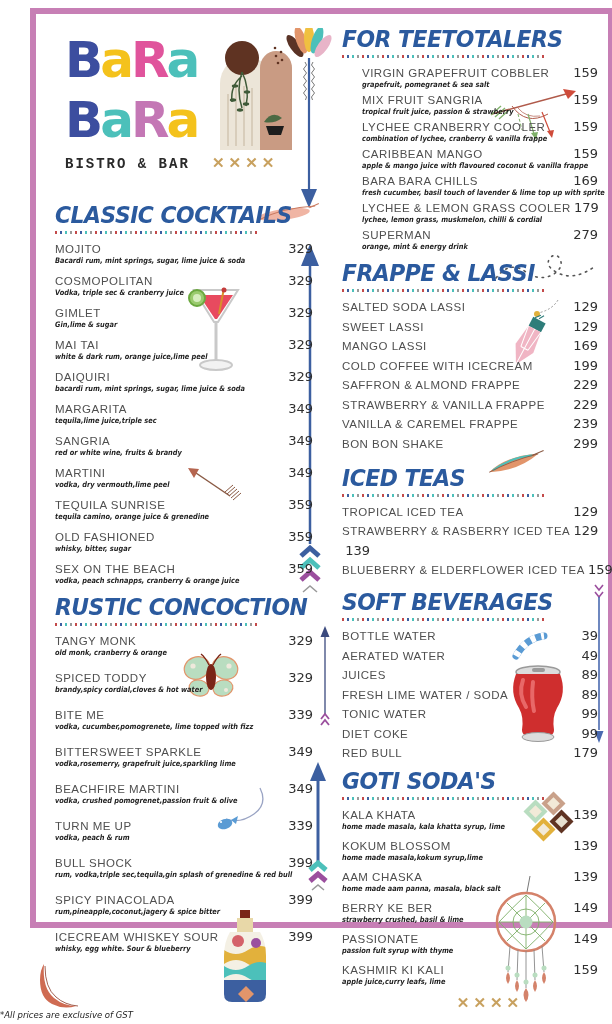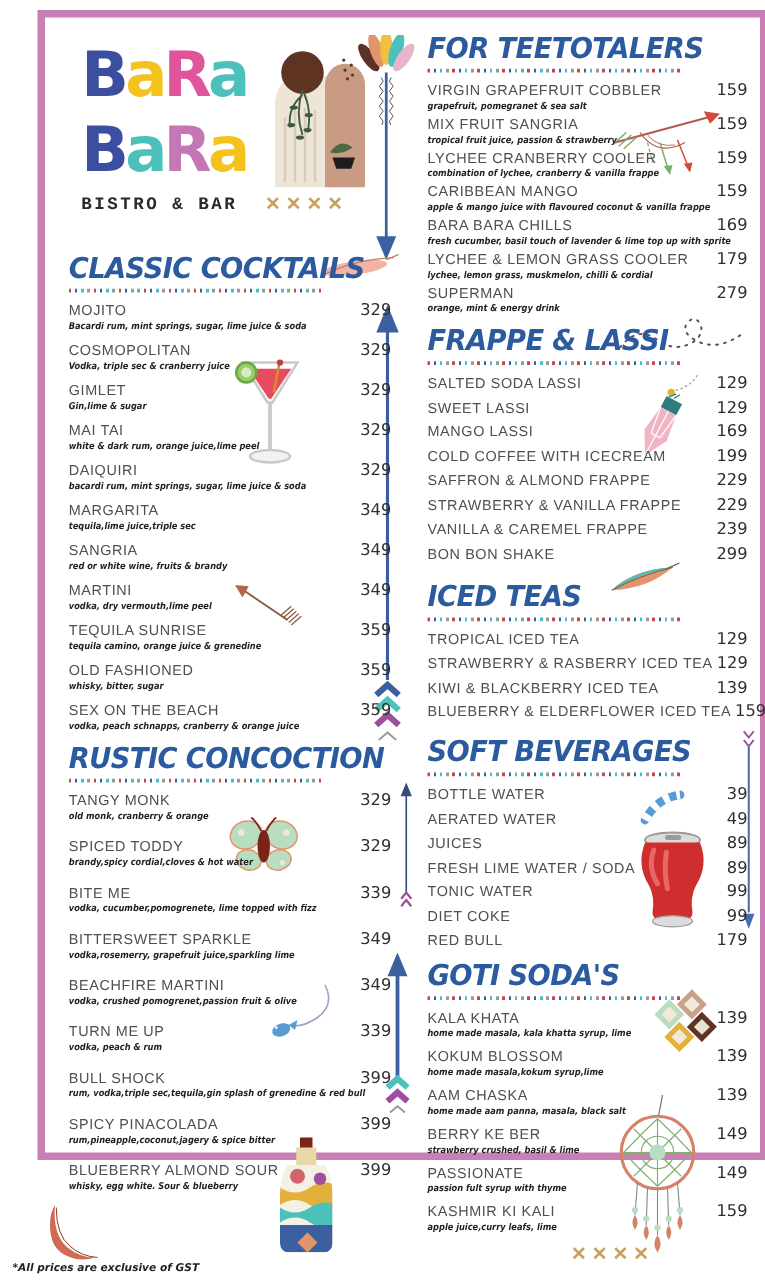--- a/index.html
+++ b/index.html
@@ -14,33 +14,33 @@
   .logo-sub { font-family:Liberation Mono, monospace; font-weight:bold; font-size:14px; letter-spacing:2px; color:#2a2a2a; margin-top:6px; white-space:nowrap; }
   .sec-title { font-family:"DejaVu Sans",sans-serif; font-style:italic; font-weight:bold; color:var(--heading-blue,#2b5a9e); font-size:23px; line-height:26px; letter-spacing:-0.5px; transform:scaleX(0.95); transform-origin:left; white-space:nowrap; }
   .dotted-sep { height:3px; margin:3px 0 8px 0; width:205px;
     background-image:repeating-linear-gradient(90deg,#c34a4a 0 2px,transparent 2px 5px,#3c5fa0 5px 7px,transparent 7px 10px,#4cc0ba 10px 12px,transparent 12px 15px,#999 15px 17px,transparent 17px 20px); }
   .line { display:flex; justify-content:space-between; align-items:flex-start; }
   .item-name { font-size:11.5px; color:#4f4f4f; letter-spacing:0.5px; line-height:14px; white-space:nowrap; }
   .item-price { font-size:13px; color:#2f2f2f; line-height:14px; min-width:28px; text-align:right; font-family:"DejaVu Sans",sans-serif; }
   .item-desc { font-family:"DejaVu Sans",sans-serif; font-size:7.5px; font-style:italic; font-weight:bold; color:#1f1f1f; line-height:10px; white-space:nowrap; transform:scaleX(0.88); transform-origin:left; }
   .sec-classic .row { margin-bottom:8px; }
   .sec-rustic  .row { margin-bottom:13px; }
-  .sec-tee     .row { margin-bottom:3px; }
+  .sec-tee     .row { margin-bottom:3px;margin-left:20px; }
   .sec-goti    .row { margin-bottom:7px; }
   .plain .row { margin-bottom:5.5px; }
   .sec-rustic { margin-top:4px; }
   .sec-frappe { margin-top:8px; }
   .sec-iced { margin-top:14px; }
   .sec-soft { margin-top:12px; }
   .sec-goti-wrap { margin-top:8px; }
   .xmarks { color:var(--xmark-tan,#c8a15f); font-size:15px; letter-spacing:4px; font-weight:bold; }
   .xmarks-left { position:absolute; left:176px; top:140px; z-index:2; }
   .xmarks-right { text-align:center; margin-top:4px; padding-left:40px; }
   .deco { position:absolute; z-index:1; }
-  .footer-note { position:absolute; left:10px; top:1010px; font-family:"DejaVu Sans",sans-serif; font-size:8.5px; font-style:italic; font-weight:bold; color:#222; z-index:3; }
+  .footer-note { position:absolute; left:0; top:1010px; font-family:"DejaVu Sans",sans-serif; font-size:8.5px; font-style:italic; font-weight:normal; color:#222; z-index:3; }
 </style>
 </head>
 <body>
 
 <div class="frame">
 
   <div class="col col-left">
     <div class="logo-row">
       <div class="logo">
         <div class="logo-line">
@@ -212,21 +212,21 @@
           <div class="row">
             <div class="line">
               <span class="item-name">SPICY PINACOLADA</span>
               <span class="item-price">399</span>
             </div>
             <div class="item-desc">rum,pineapple,coconut,jagery &amp; spice bitter</div>
           </div>
 
           <div class="row">
             <div class="line">
-              <span class="item-name">BLUEBERRY  ALMOND SOUR</span>
+              <span class="item-name">ICECREAM  WHISKEY SOUR</span>
               <span class="item-price">399</span>
             </div>
             <div class="item-desc">whisky, egg white. Sour &amp; blueberry</div>
           </div>
         </div>
     </section>
   </div>
 
   <div class="col col-right">
     <section class="sec-tee">
@@ -369,21 +369,20 @@
 
           <div class="row">
             <div class="line">
               <span class="item-name">STRAWBERRY &amp; RASBERRY ICED TEA</span>
               <span class="item-price">129</span>
             </div>
           </div>
 
           <div class="row">
             <div class="line">
-              <span class="item-name">KIWI &amp; BLACKBERRY ICED TEA</span>
               <span class="item-price">139</span>
             </div>
           </div>
 
           <div class="row">
             <div class="line">
               <span class="item-name">BLUEBERRY &amp; ELDERFLOWER ICED TEA</span>
               <span class="item-price">159</span>
             </div>
           </div>

